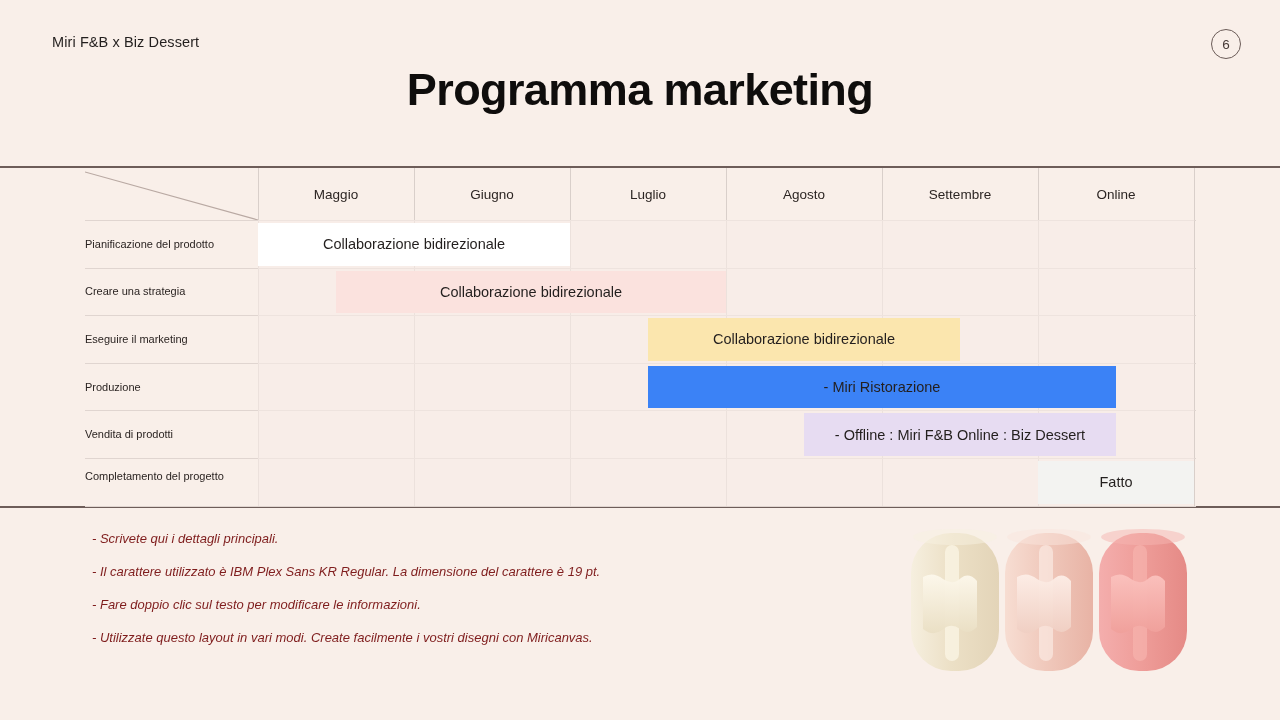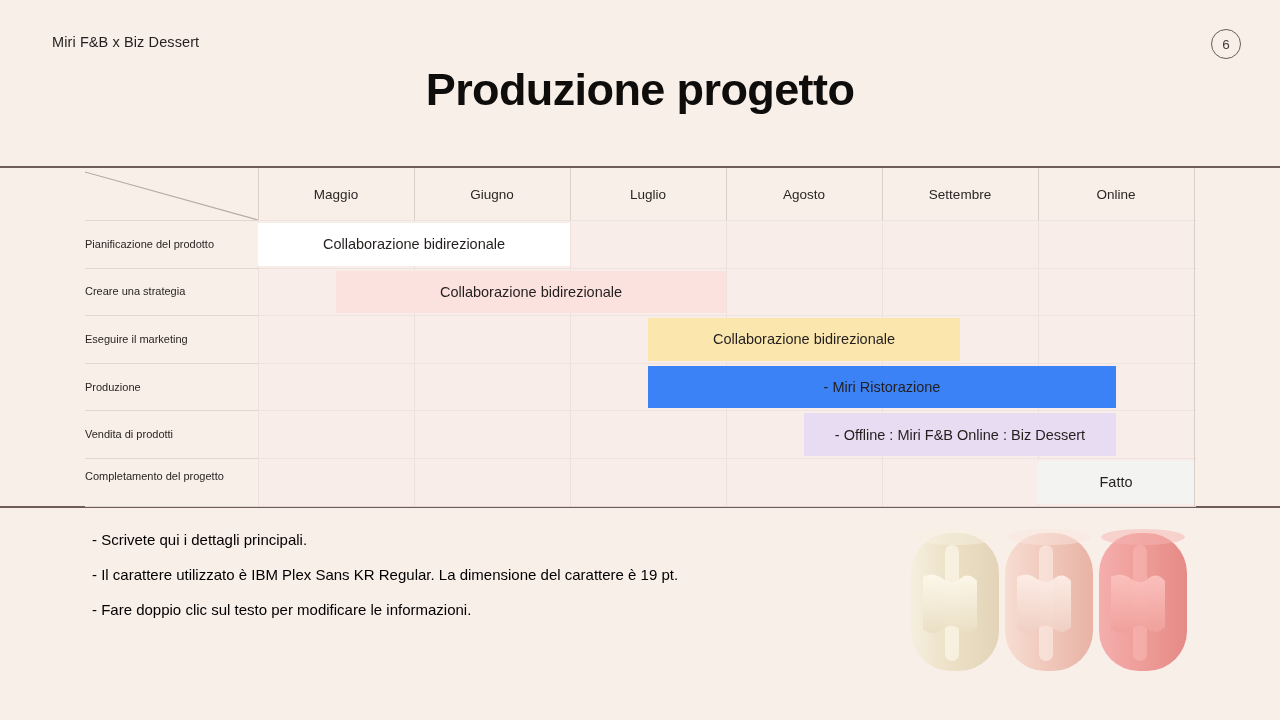--- a/index.html
+++ b/index.html
@@ -90,41 +90,41 @@
   .bar.yellow { background:#fbe6ae; }
   .bar.green  { background:#3b82f6; }
   .bar.purple { background:#e7dcf2; }
   .bar.grey   { background:#f3f3f1; }
 
   
   #notes {
     position:absolute; left:92px; top:532px; width:800px;
   }
   .note-line {
-    font-size:15px; color:#000000;
-    line-height:1.0; margin-bottom:20px; white-space:nowrap;
+    font-size:13px; color:#7f1d1d;
+    line-height:1.0; margin-bottom:20px; white-space:nowrap;font-style:italic;
   }
 
   
   #macarons {
     position:absolute; left:905px; top:515px;
     width:292px; height:175px;
   }
   #macarons svg { display:block; }
 </style>
 </head>
 <body>
 
 <div id="brand-label">Miri F&amp;B x Biz Dessert</div>
 
 <div id="page-number-badge">
   <span>6</span>
 </div>
 
-<h1 id="page-title">Produzione progetto</h1>
+<h1 id="page-title">Programma marketing</h1>
 
 <div class="h-rule" id="rule-top"></div>
 <div class="h-rule" id="rule-bottom"></div>
 
 <div id="schedule">
 
   <div id="corner-diagonal">
     <svg width="173" height="52" viewBox="0 0 173 52">
       <line x1="0" y1="4" x2="173" y2="52" stroke="#b9a9a3" stroke-width="1.2"></line>
     </svg>
@@ -220,20 +220,21 @@
       <div class="bar grey" style="left: 953px; width: 156px; top: 293px; height: 42.6px;">
         <span>Fatto</span>
       </div>
     </div>
 </div>
 
 <div id="notes">
     <div class="note-line">- Scrivete qui i dettagli principali.</div>
     <div class="note-line">- Il carattere utilizzato è IBM Plex Sans KR Regular. La dimensione del carattere è 19 pt.</div>
     <div class="note-line">- Fare doppio clic sul testo per modificare le informazioni.</div>
+    <div class="note-line">- Utilizzate questo layout in vari modi. Create facilmente i vostri disegni con Miricanvas.</div>
   </div>
 
 <div id="macarons">
   <svg width="292" height="175" viewBox="0 0 292 175">
     <defs>
       <linearGradient id="gCream" x1="0" y1="0" x2="1" y2="0">
         <stop offset="0%" stop-color="#f6efdf"></stop>
         <stop offset="45%" stop-color="#ece0c6"></stop>
         <stop offset="100%" stop-color="#e3d4b8"></stop>
       </linearGradient>

